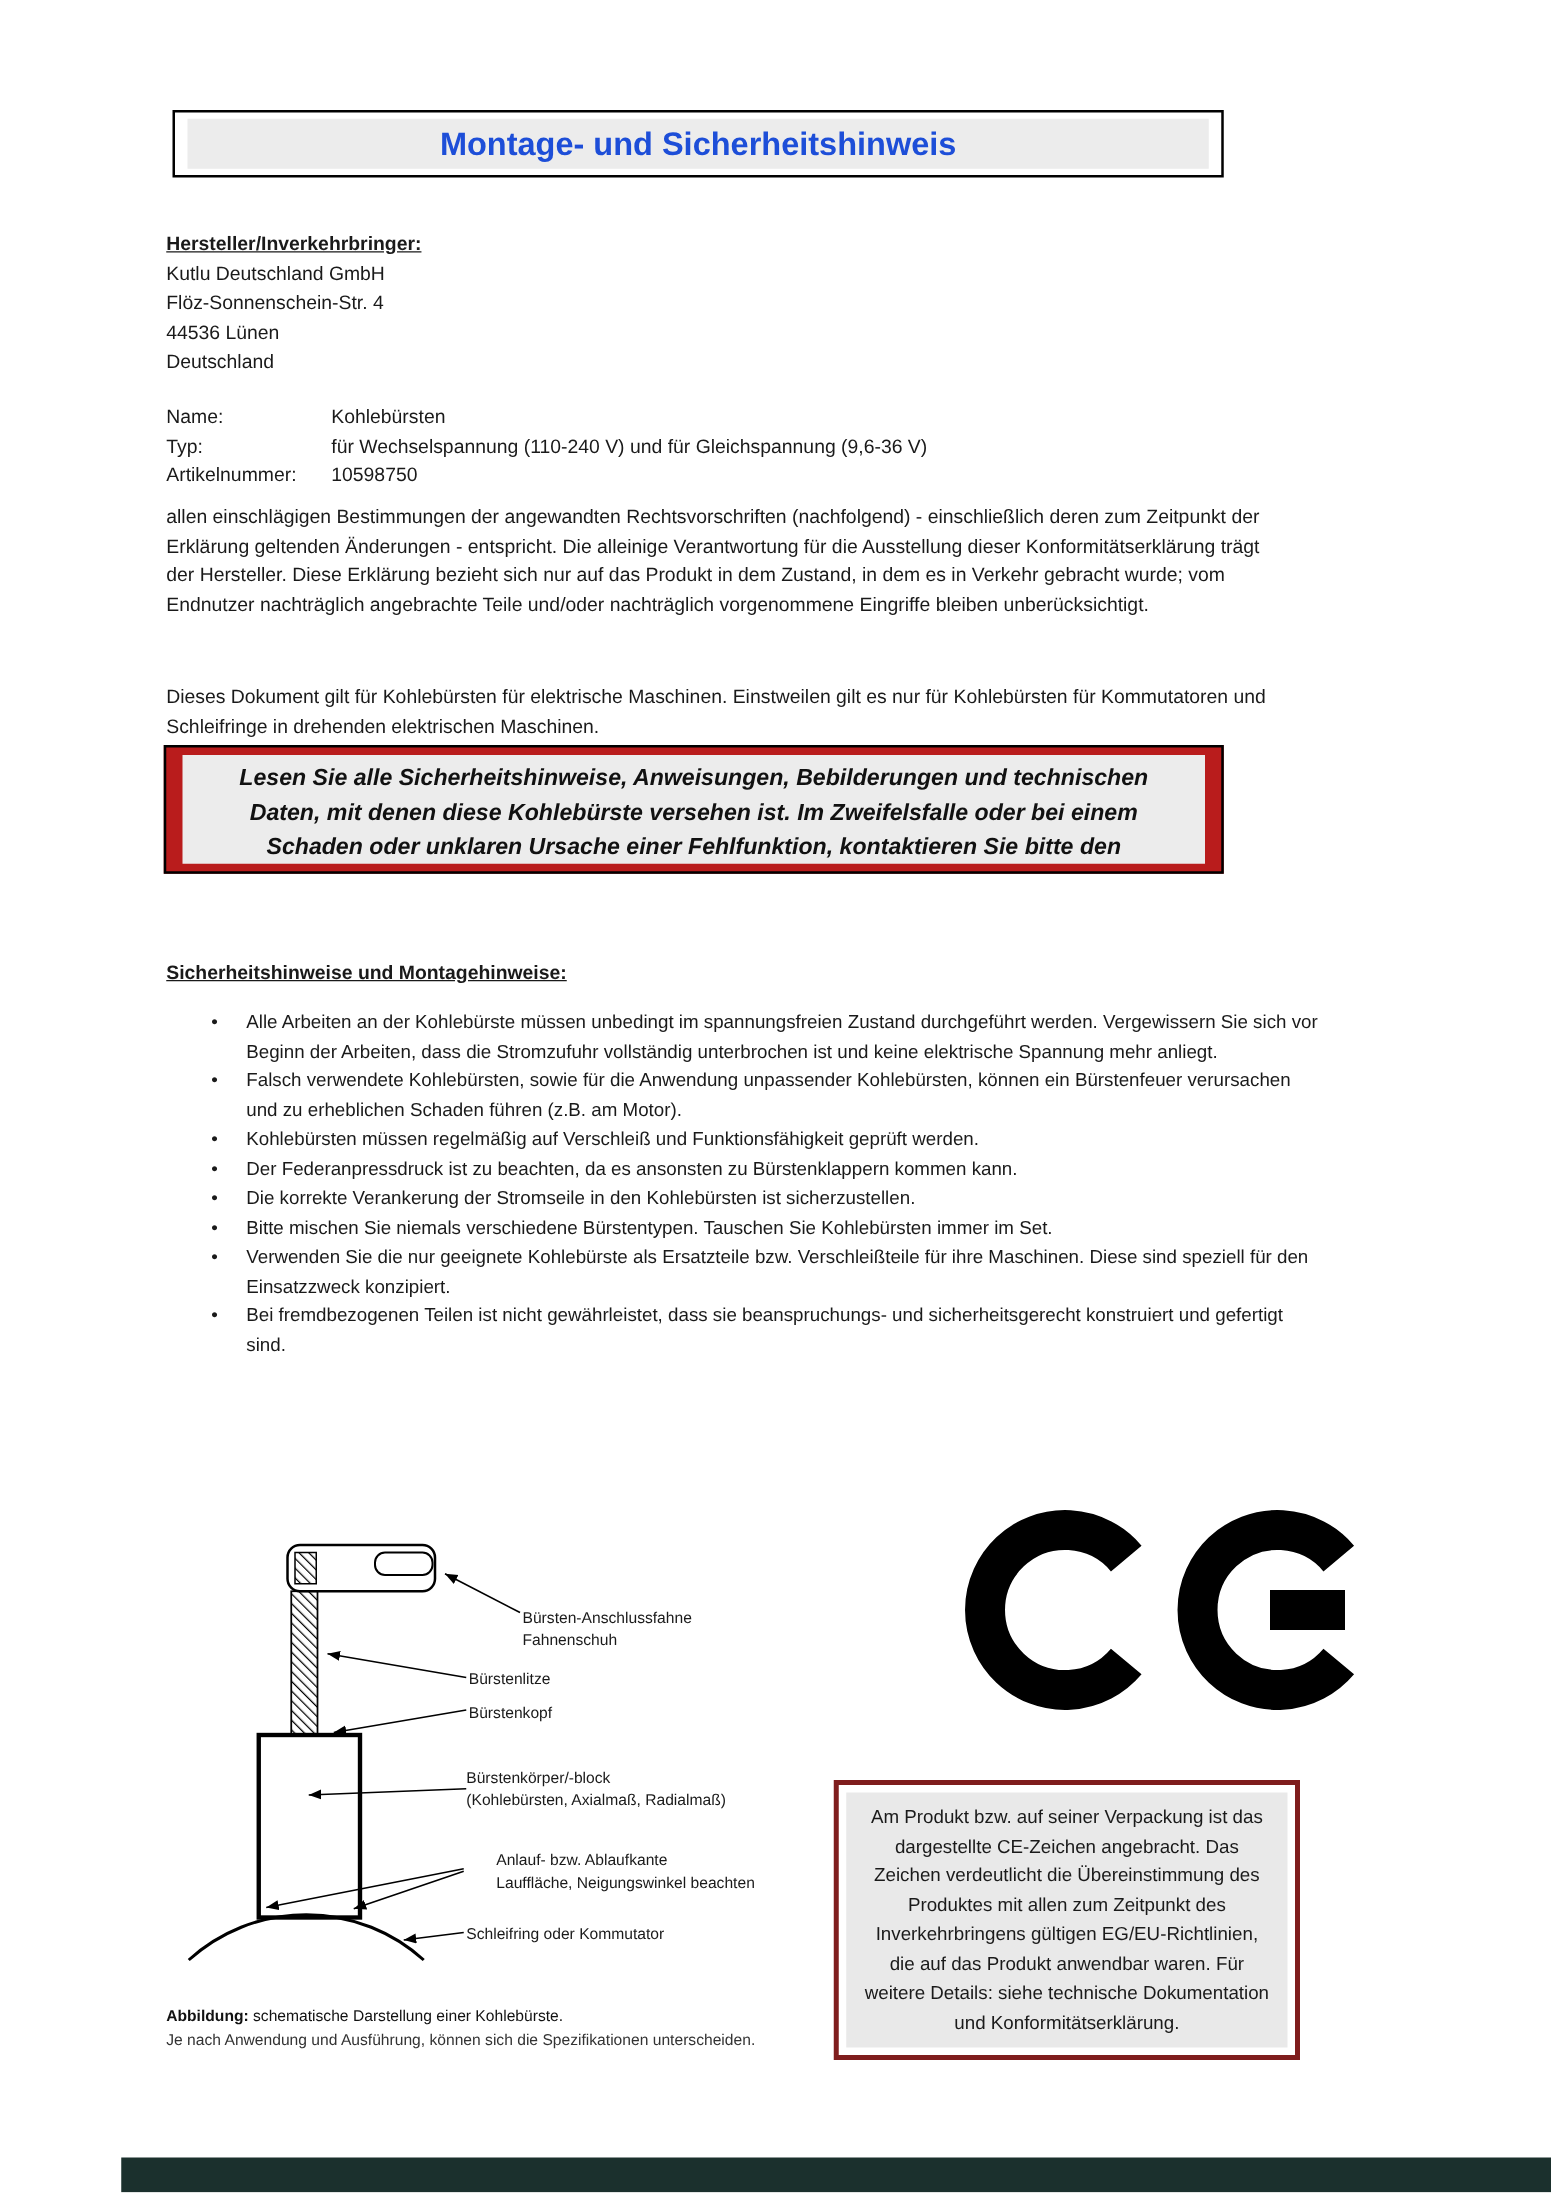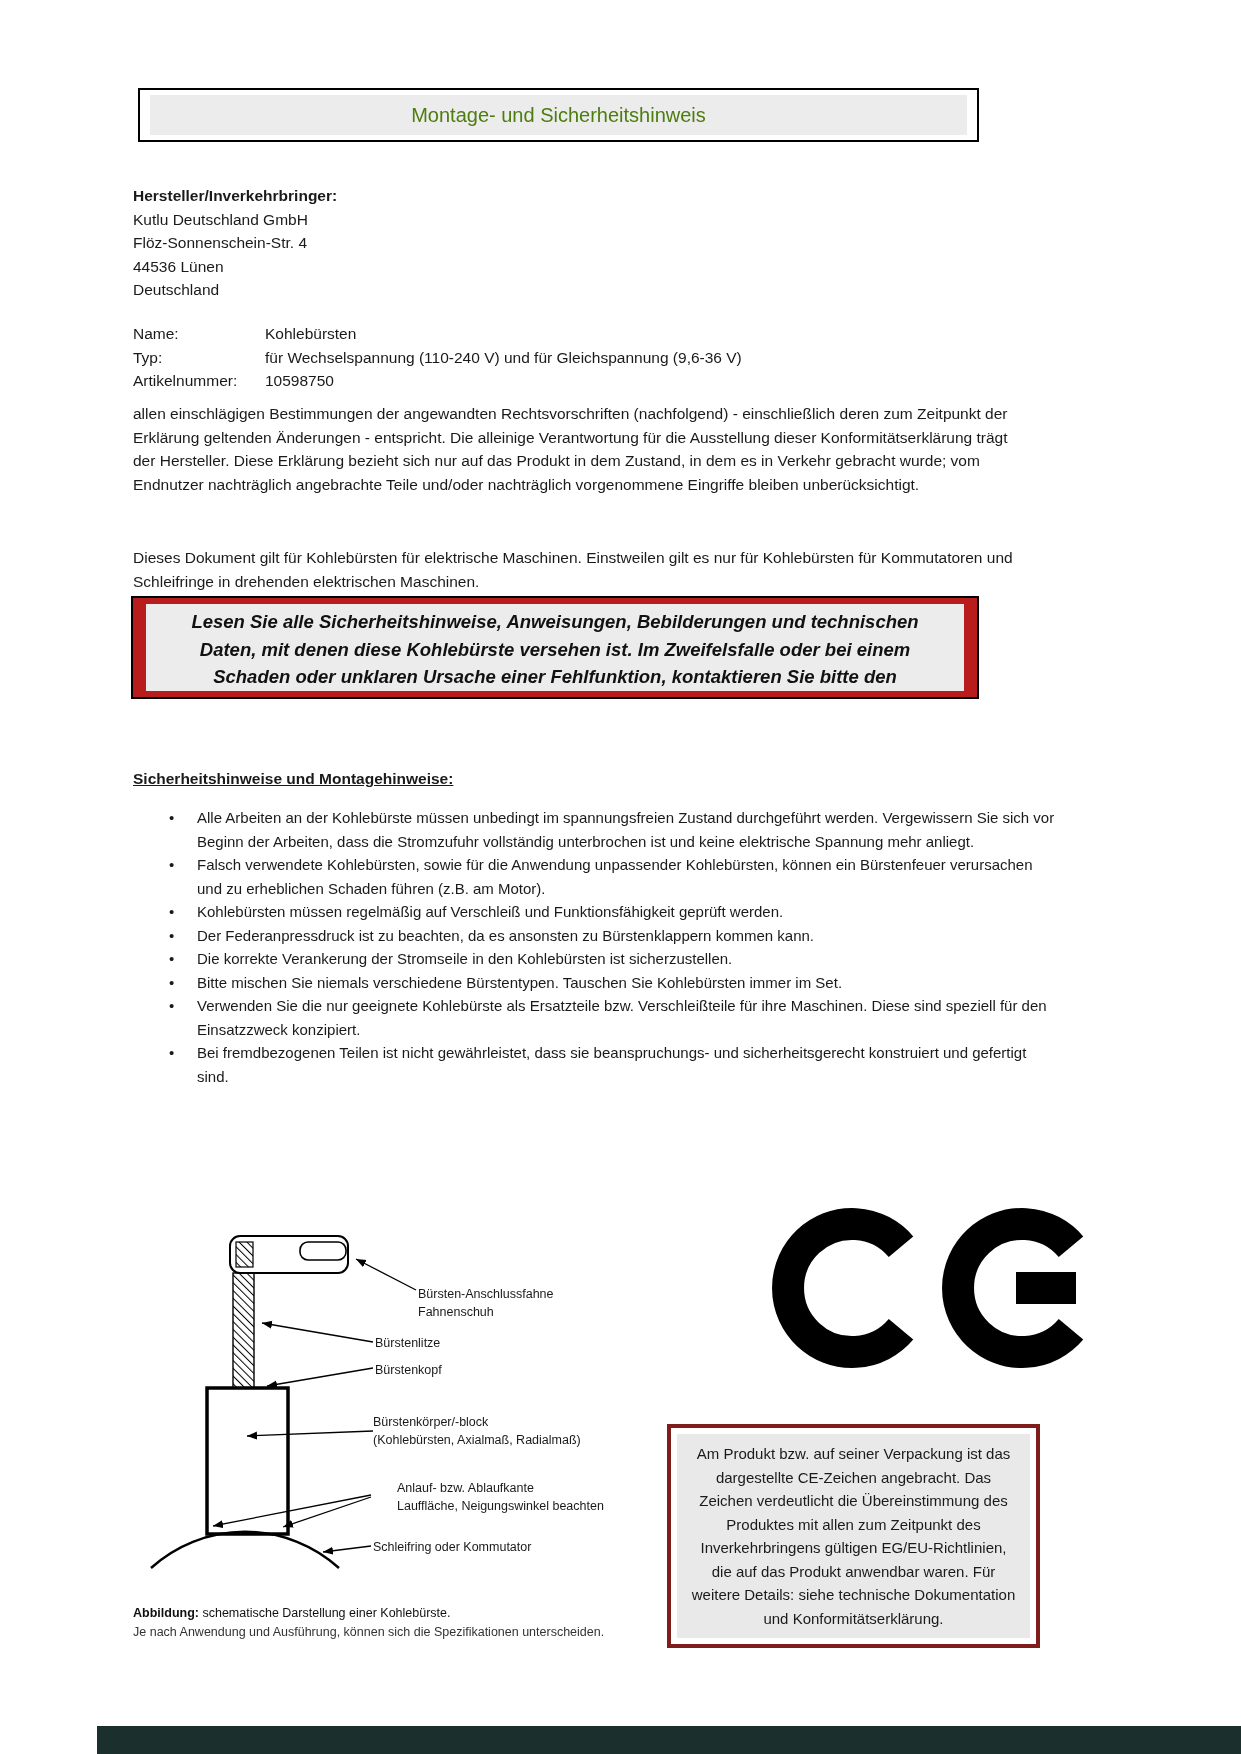--- a/index.html
+++ b/index.html
@@ -7,25 +7,25 @@
     position:relative; width:1241px; height:1754px; background:#ffffff;
     font-family:"Liberation Sans","DejaVu Sans",sans-serif; color:#1a1a1a;
     overflow:hidden;
   }
   .abs { position:absolute; }
 
   
   .title-box { left:138px; top:88px; width:837px; height:50px; border:2px solid #000; background:#fff; }
   .title-inner { position:absolute; inset:5px 10px; background:#ececec;
     display:flex; align-items:center; justify-content:center;
-    font-weight:normal; font-size:20px; color:#4d7c0f; }
+    font-weight:bold; font-size:26px; color:#1d4ed8; }
 
   
   .manufacturer { left:133px; top:184px; font-size:15.5px; line-height:23.5px; }
-  .bold-underline { font-weight:bold; }
+  .bold-underline { font-weight:bold; text-decoration:underline; }
 
   
   .product { left:133px; top:322px; font-size:15.5px; line-height:23.5px; }
   .plabel { display:inline-block; width:132px; }
 
   
   .body-par { margin:0; font-size:15.5px; line-height:23.5px; }
   .par-declaration { left:133px; top:402px; width:895px; }
   .par-scope { left:133px; top:546px; width:895px; }
 

